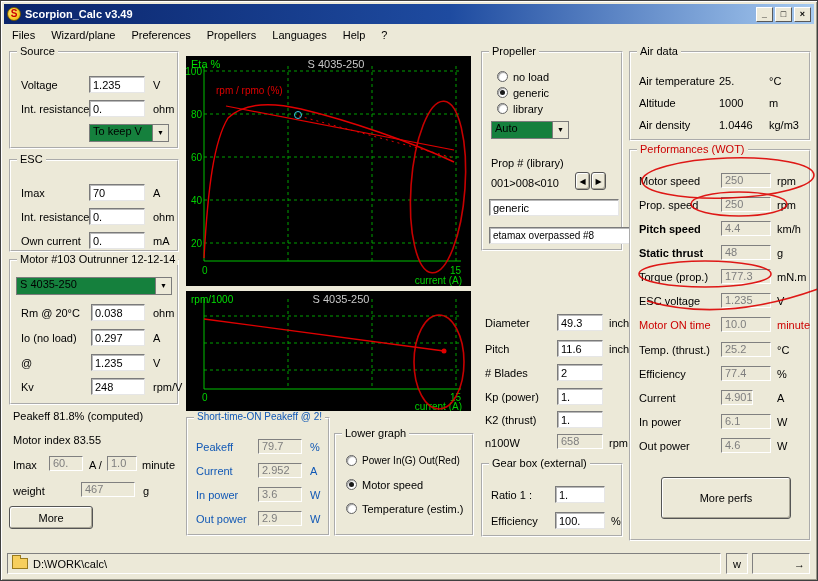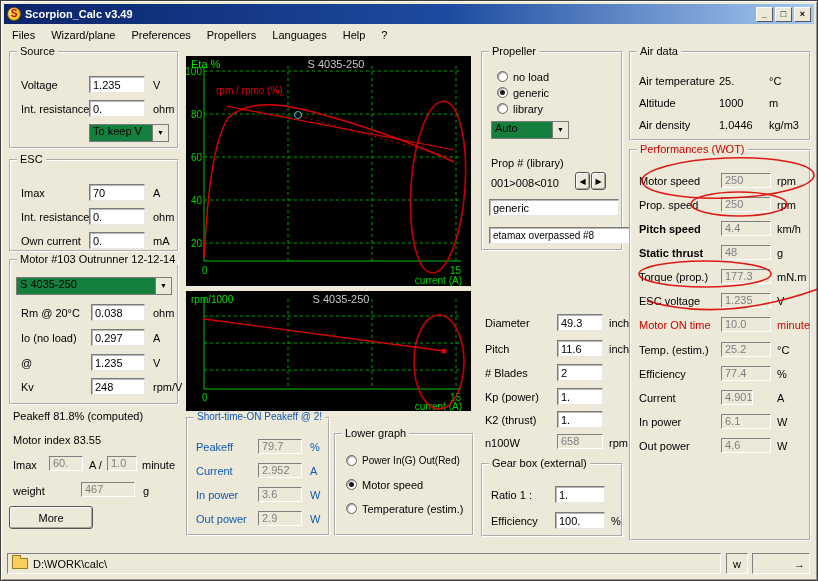--- a/index.html
+++ b/index.html
@@ -305,40 +305,41 @@
     <span class="lbl" style="left:146px;top:120px">mN.m</span>
 
     <span class="lbl" style="left:8px;top:144px">ESC voltage</span>
     <span class="rofld" style="left:90px;top:142px;width:50px">1.235</span>
     <span class="lbl" style="left:146px;top:144px">V</span>
 
     <span class="lbl red" style="left:8px;top:168px">Motor ON time</span>
     <span class="rofld" style="left:90px;top:166px;width:50px">10.0</span>
     <span class="lbl red" style="left:146px;top:168px">minute</span>
 
-    <span class="lbl" style="left:8px;top:193px">Temp. (estim.)</span>
+    <span class="lbl" style="left:8px;top:193px">Temp. (thrust.)</span>
     <span class="rofld" style="left:90px;top:191px;width:50px">25.2</span>
     <span class="lbl" style="left:146px;top:193px">°C</span>
 
     <span class="lbl" style="left:8px;top:217px">Efficiency</span>
     <span class="rofld" style="left:90px;top:215px;width:50px">77.4</span>
     <span class="lbl" style="left:146px;top:217px">%</span>
 
     <span class="lbl" style="left:8px;top:241px">Current</span>
     <span class="rofld" style="left:90px;top:239px;width:32px">4.901</span>
     <span class="lbl" style="left:146px;top:241px">A</span>
 
     <span class="lbl" style="left:8px;top:265px">In power</span>
     <span class="rofld" style="left:90px;top:263px;width:50px">6.1</span>
     <span class="lbl" style="left:146px;top:265px">W</span>
 
     <span class="lbl" style="left:8px;top:289px">Out power</span>
     <span class="rofld" style="left:90px;top:287px;width:50px">4.6</span>
     <span class="lbl" style="left:146px;top:289px">W</span>
 
+    <button class="btn" style="left:30px;top:326px;width:130px;height:42px">More perfs</button>
   </div>
 
   <div class="statusbar">
     <div class="spanel" style="left:3px;top:3px;width:714px;height:21px">
       <span class="folder"></span>
       <span>D:\WORK\calc\</span>
     </div>
     <div class="spanel" style="left:722px;top:3px;width:22px;height:21px;justify-content:center">
       <span>w</span>
     </div>

